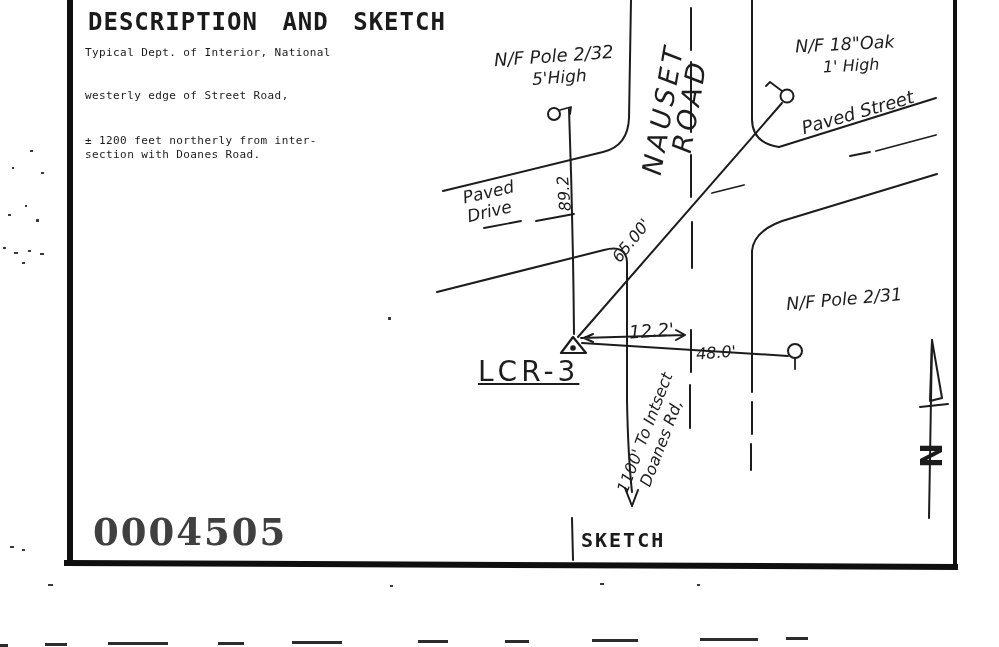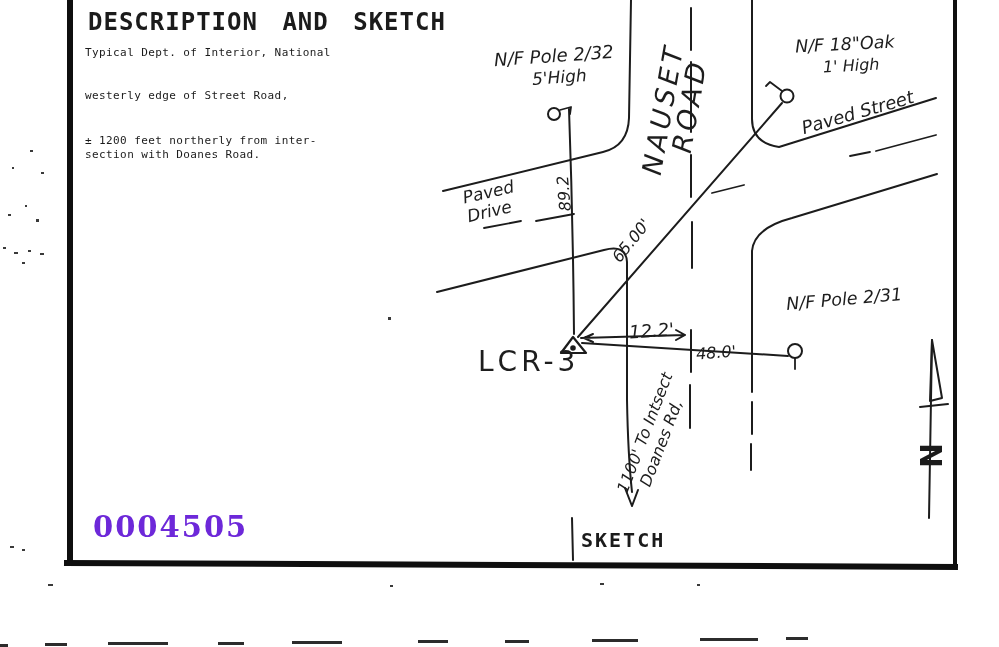--- a/index.html
+++ b/index.html
@@ -7,36 +7,36 @@
         font-family:"DejaVu Sans", sans-serif;color:#1b1b1b;}
   svg{position:absolute;left:0;top:0;z-index:1;}
   .txt{position:absolute;z-index:2;white-space:pre;}
   .mono{font-family:"DejaVu Sans Mono", monospace;}
   .hw{font-family:"DejaVu Sans", sans-serif;font-style:italic;color:#1d1d1d;}
   .border{position:absolute;background:#0f0f0f;z-index:3;}
   .speck{position:absolute;background:#3a3a3a;z-index:2;}
   #title{left:88px;top:8px;font-size:24px;font-weight:bold;letter-spacing:1px;word-spacing:9px;}
   .descline{position:absolute;left:85px;font-size:11px;line-height:21.5px;letter-spacing:0.4px;}
   #stamp{left:93px;top:510px;font-family:"DejaVu Serif", serif;font-weight:bold;
-         font-size:29px;letter-spacing:2px;color:#6d28d9;}
+         font-size:37px;letter-spacing:2px;color:#404040;}
   #sketch-caption{left:581px;top:528px;font-size:20px;font-weight:bold;letter-spacing:2px;}
   #road1{left:636px;top:172px;font-size:27px;letter-spacing:4px;transform:rotate(-80deg);transform-origin:0 0;}
   #road2{left:666px;top:150px;font-size:27px;letter-spacing:4px;transform:rotate(-80deg);transform-origin:0 0;}
   #pole232{left:494px;top:45px;font-size:18px;transform:rotate(-4deg);}
   #pole232h{left:532px;top:67px;font-size:17px;transform:rotate(-4deg);}
   #oak{left:795px;top:34px;font-size:17.5px;transform:rotate(-3deg);}
   #oakh{left:823px;top:56px;font-size:16px;transform:rotate(-3deg);}
   #pstreet{left:799px;top:118px;font-size:18px;transform:rotate(-16deg);transform-origin:0 0;}
   #pdrive{left:461px;top:189px;font-size:17px;line-height:19px;transform:rotate(-13deg);transform-origin:0 0;}
   #d892{left:556px;top:212px;font-size:16px;transform:rotate(-95deg);transform-origin:0 0;}
   #d65{left:608px;top:254px;font-size:16px;transform:rotate(-51deg);transform-origin:0 0;}
   #d122{left:629px;top:320px;font-size:18px;transform:rotate(-4deg);}
   #d48{left:696px;top:343px;font-size:16px;transform:rotate(-4deg);}
   #pole231{left:786px;top:289px;font-size:17.5px;transform:rotate(-5deg);}
-  #lcr3{left:478px;top:345px;font-size:28px;letter-spacing:4px;font-style:normal;}
+  #lcr3{left:478px;top:355px;font-size:28px;letter-spacing:4px;font-style:normal;text-decoration:underline;}
   #d1100{left:614px;top:489px;font-size:16px;line-height:18.5px;transform:rotate(-69deg);transform-origin:0 0;}
   #northN{left:916px;top:438px;font-size:30px;font-weight:bold;transform:rotate(-90deg);transform-origin:center center;width:30px;text-align:center;}
   .bdash{position:absolute;background:#2c2c2c;height:3px;z-index:2;}
 </style>
 </head>
 <body>
 
 <div id="page">
 
   <svg width="999" height="647" viewBox="0 0 999 647">

